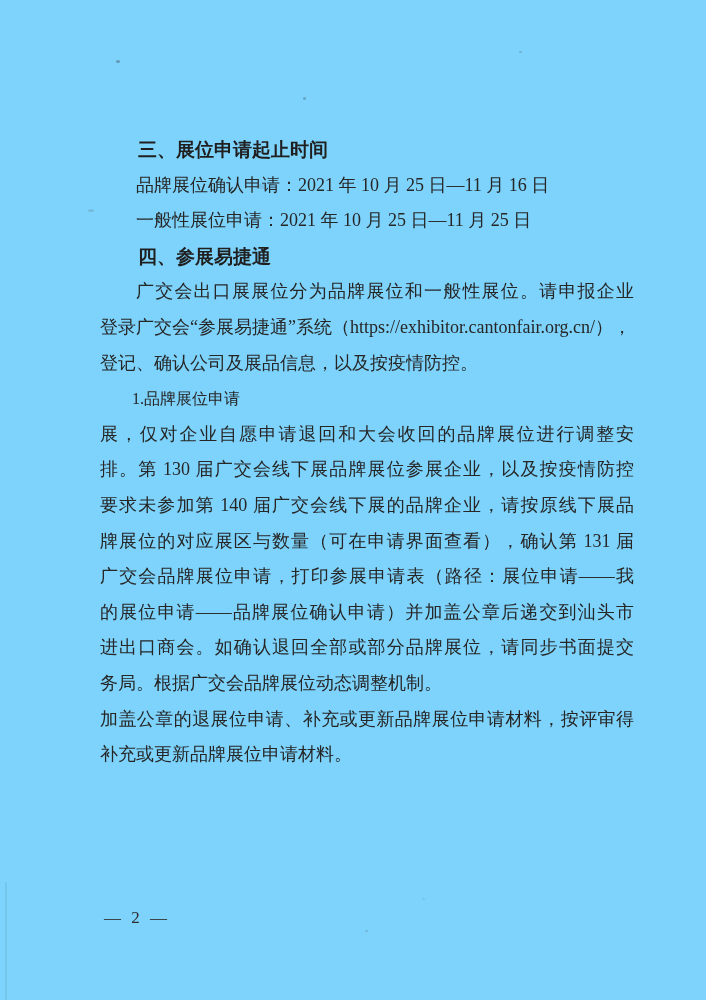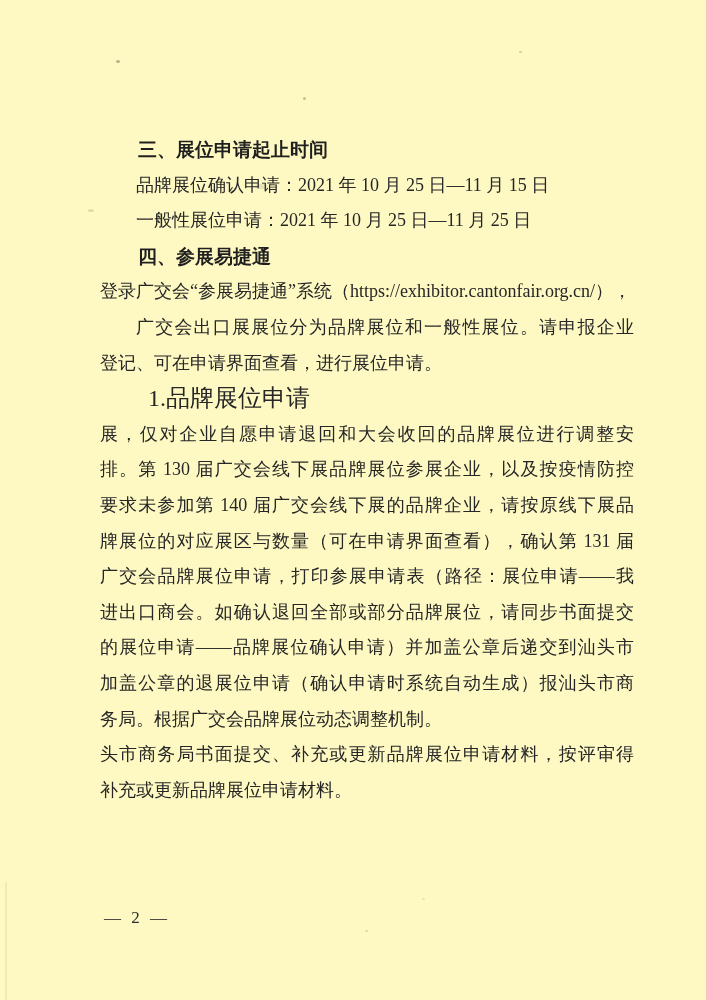--- a/index.html
+++ b/index.html
@@ -5,21 +5,21 @@
   html, body {
     margin: 0;
     padding: 0;
     background: #e8e8e8;
   }
   .page {
     position: relative;
     width: 706px;
     height: 1000px;
     margin: 0 auto;
-    background: #fef9c3;
+    background: #7dd3fc;
     overflow: hidden;
     font-family: "Liberation Serif", "DejaVu Serif", serif;
     color: #262626;
   }
   .content {
     position: absolute;
     left: 100px;
     top: 132px;
     width: 534px;
   }
@@ -37,21 +37,21 @@
     text-align: justify;
     text-align-last: justify;
   }
   .heading {
     font-family: "Liberation Sans", "DejaVu Sans", sans-serif;
     font-weight: 700;
     font-size: 19px;
     color: #1f1f1f;
   }
   .subheading {
-    font-size: 24px;
+    font-size: 16px;
   }
   .page-number {
     position: absolute;
     left: 104px;
     top: 908px;
     font-size: 17px;
     letter-spacing: 3px;
     color: #2e2e2e;
   }
   
@@ -79,55 +79,54 @@
 </style>
 </head>
 <body>
 
 <div class="page">
 
   <div class="content">
 
     <div class="line heading indent">三、展位申请起止时间</div>
 
-    <div class="line indent">品牌展位确认申请：2021 年 10 月 25 日—11 月 15 日</div>
+    <div class="line indent">品牌展位确认申请：2021 年 10 月 25 日—11 月 16 日</div>
 
     <div class="line indent">一般性展位申请：2021 年 10 月 25 日—11 月 25 日</div>
 
     <div class="line heading indent">四、参展易捷通</div>
 
+    <div class="line indent fill">广交会出口展展位分为品牌展位和一般性展位。请申报企业</div>
+
     <div class="line">登录广交会“参展易捷通”系统（https://exhibitor.cantonfair.org.cn/），</div>
 
-    <div class="line indent fill">广交会出口展展位分为品牌展位和一般性展位。请申报企业</div>
-
-    <div class="line">登记、可在申请界面查看，进行展位申请。</div>
+    <div class="line">登记、确认公司及展品信息，以及按疫情防控。</div>
 
     <div class="line subheading indent">1.品牌展位申请</div>
 
 
     <div class="line fill">展，仅对企业自愿申请退回和大会收回的品牌展位进行调整安</div>
 
     <div class="line fill">排。第 130 届广交会线下展品牌展位参展企业，以及按疫情防控</div>
 
     <div class="line fill">要求未参加第 140 届广交会线下展的品牌企业，请按原线下展品</div>
 
     <div class="line fill">牌展位的对应展区与数量（可在申请界面查看），确认第 131 届</div>
 
     <div class="line fill">广交会品牌展位申请，打印参展申请表（路径：展位申请——我</div>
 
+    <div class="line fill">的展位申请——品牌展位确认申请）并加盖公章后递交到汕头市</div>
+
     <div class="line fill">进出口商会。如确认退回全部或部分品牌展位，请同步书面提交</div>
 
-    <div class="line fill">的展位申请——品牌展位确认申请）并加盖公章后递交到汕头市</div>
-
-    <div class="line fill">加盖公章的退展位申请（确认申请时系统自动生成）报汕头市商</div>
 
     <div class="line">务局。根据广交会品牌展位动态调整机制。</div>
 
 
-    <div class="line fill">头市商务局书面提交、补充或更新品牌展位申请材料，按评审得</div>
+    <div class="line fill">加盖公章的退展位申请、补充或更新品牌展位申请材料，按评审得</div>
 
     <div class="line">补充或更新品牌展位申请材料。</div>
 
   </div>
 
   <div class="page-number">— 2 —</div>
 
   <div>
     <div class="speck s1"></div>
     <div class="speck s2"></div>

